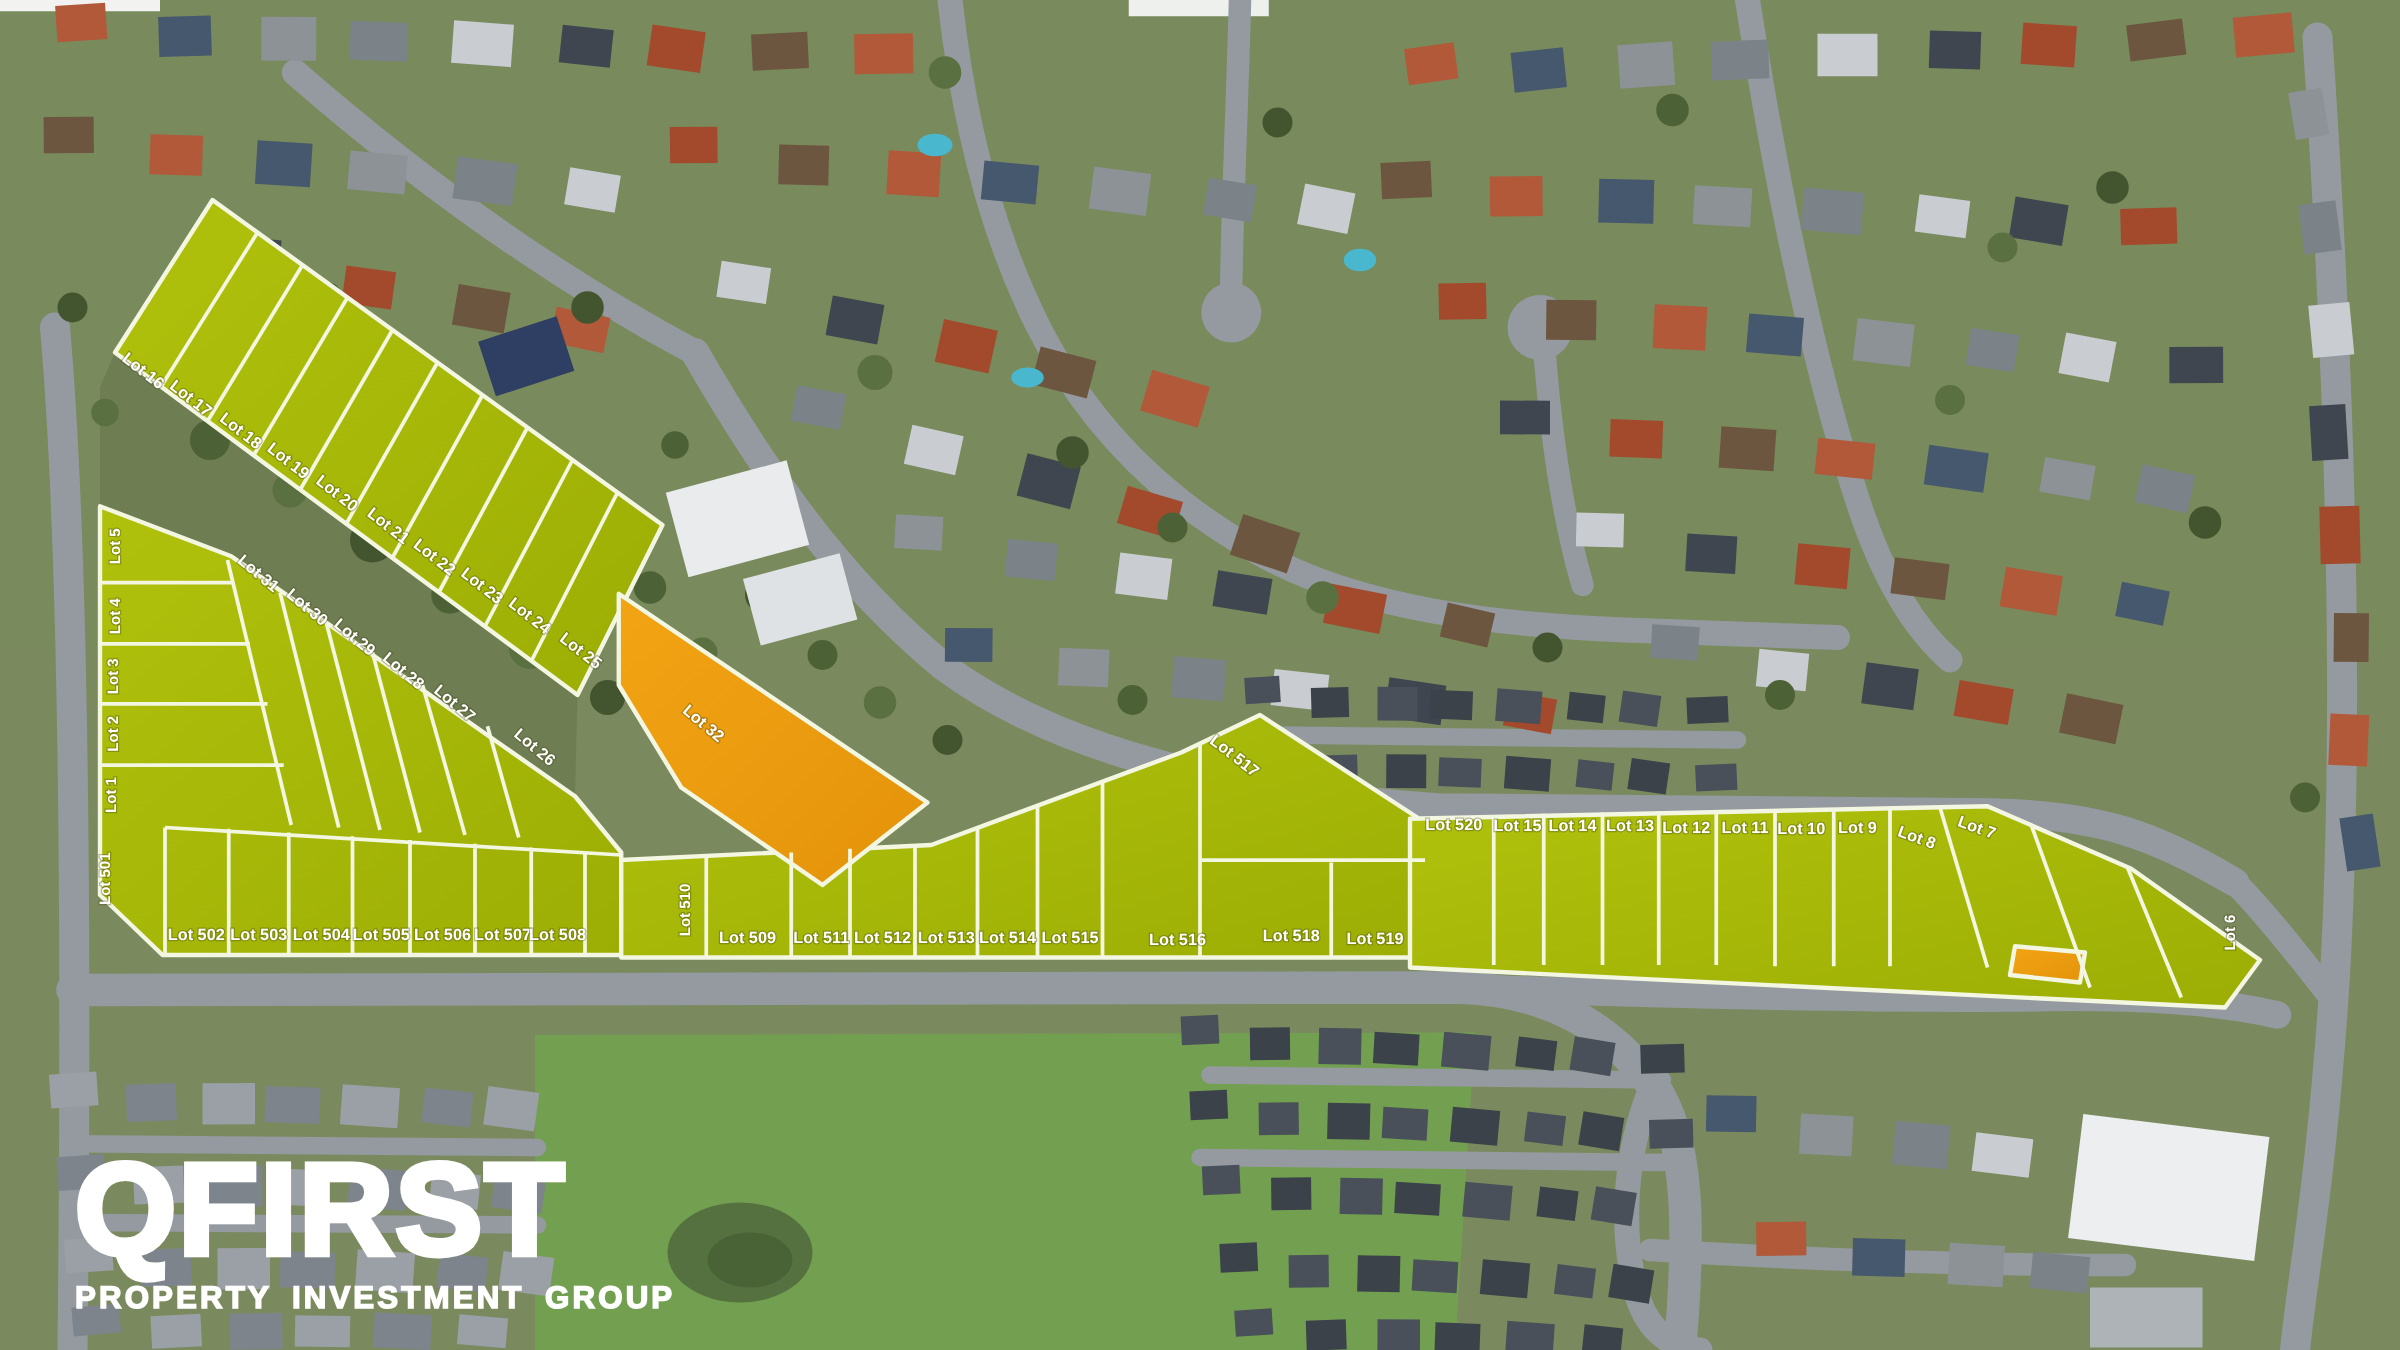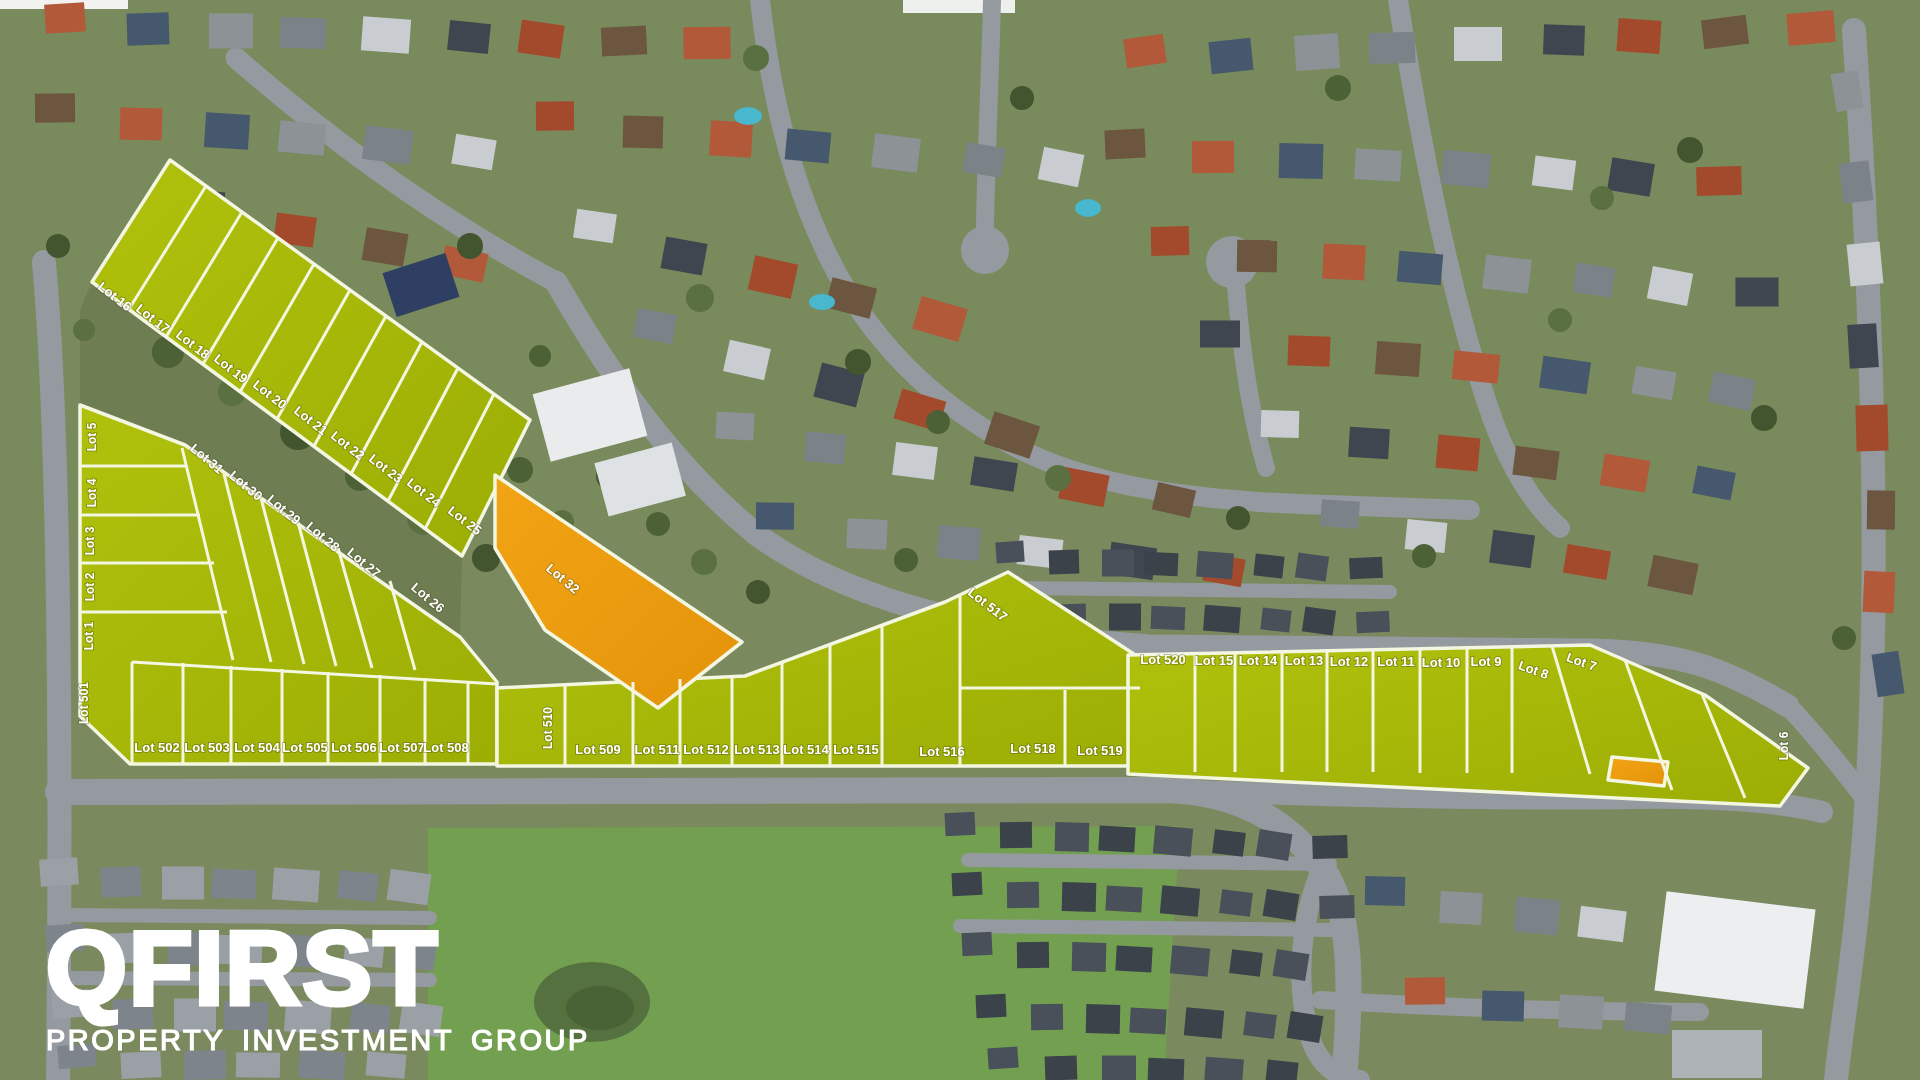--- a/index.html
+++ b/index.html
@@ -1,22 +1,22 @@
 <!DOCTYPE html>
 <html><head>
 <meta charset="utf-8">
 <style>
   html,body{margin:0;padding:0;background:#555;}
   .stage{position:relative;width:1920px;height:1080px;overflow:hidden;background:#7b8a5e;
          font-family:"Liberation Sans",sans-serif;}
   .stage svg{position:absolute;inset:0;display:block;}
-  .logo{position:absolute;left:46px;top:916px;color:#fff;pointer-events:none;}
+  .logo{position:absolute;left:60px;top:916px;color:#fff;pointer-events:none;}
   .logo-q{font-weight:bold;font-size:104px;line-height:1.0;letter-spacing:2px;
           -webkit-text-stroke:5px #fff;}
-  .logo-sub{font-weight:normal;font-size:29px;letter-spacing:2.5px;word-spacing:7px;margin-top:4px;
+  .logo-sub{font-weight:bold;font-size:25px;letter-spacing:2.5px;word-spacing:7px;margin-top:4px;
           -webkit-text-stroke:1.2px #fff;}
   text.lot{font-family:"Liberation Sans",sans-serif;font-size:13px;font-weight:bold;fill:#ffffff;
            text-anchor:middle;paint-order:stroke;stroke:rgba(70,70,20,0.35);stroke-width:2px;}
   text.vert{font-size:12px;}
 </style>
 </head>
 <body>
 
 <div class="stage">
 <svg viewBox="0 0 1920 1080" width="1920" height="1080">

